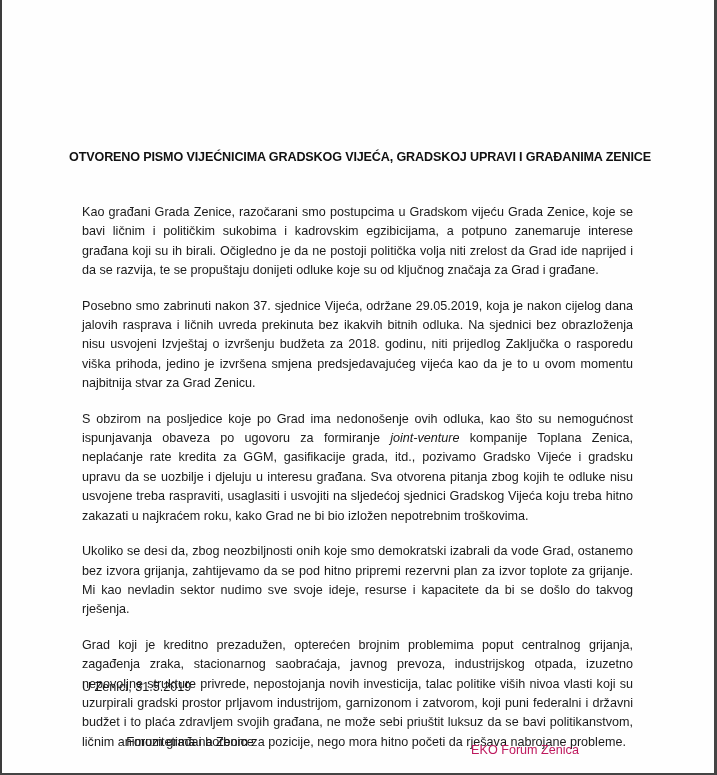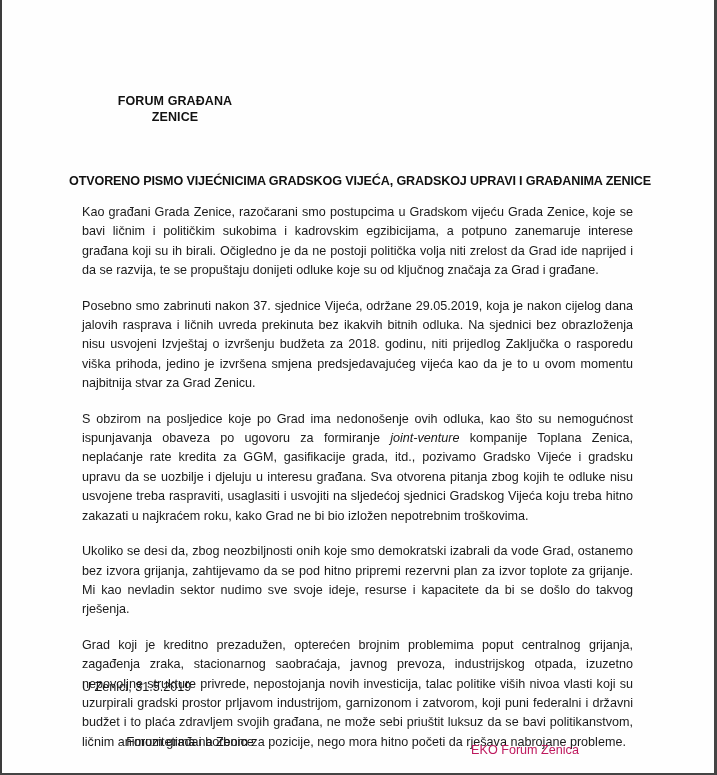--- a/index.html
+++ b/index.html
@@ -59,21 +59,20 @@
 
   .title {
     position: absolute;
     left: 60px; top: 150px;
     width: 600px;
     text-align: center;
     font-weight: bold;
     font-size: 12.6px;
     letter-spacing: -0.15px;
     color: #111;
-    margin-top: 24px;
   }
 
   .body-text {
     position: absolute;
     left: 82px;
     top: 187px;
     width: 551px;
     font-size: 12.6px;
     line-height: 19.4px;
     color: #1a1a1a;
@@ -111,24 +110,20 @@
   }
 </style>
 </head>
 <body>
 
 <div class="page">
   <div class="border-left"></div>
   <div class="border-right"></div>
   <div class="border-bottom"></div>
 
-  <div class="fze-caption">
-    <div>FORUM GRAĐANA</div>
-    <div>ZENICE</div>
-  </div>
 
 
   <div class="title">OTVORENO PISMO VIJEĆNICIMA GRADSKOG VIJEĆA, GRADSKOJ UPRAVI I GRAĐANIMA ZENICE</div>
 
   <div class="body-text">
     <p>Kao građani Grada Zenice, razočarani smo postupcima u Gradskom vijeću Grada Zenice, koje se bavi ličnim i političkim sukobima i kadrovskim egzibicijama, a potpuno zanemaruje interese građana koji su ih birali. Očigledno je da ne postoji politička volja niti zrelost da Grad ide naprijed i da se razvija, te se propuštaju donijeti odluke koje su od ključnog značaja za Grad i građane.</p>
     <p>Posebno smo zabrinuti nakon 37. sjednice Vijeća, održane 29.05.2019, koja je nakon cijelog dana jalovih rasprava i ličnih uvreda prekinuta bez ikakvih bitnih odluka. Na sjednici bez obrazloženja nisu usvojeni Izvještaj o izvršenju budžeta za 2018. godinu, niti prijedlog Zaključka o rasporedu viška prihoda, jedino je izvršena smjena predsjedavajućeg vijeća kao da je to u ovom momentu najbitnija stvar za Grad Zenicu.</p>
     <p><span>S obzirom na posljedice koje po Grad ima nedonošenje ovih odluka, kao što su nemogućnost ispunjavanja obaveza po ugovoru za formiranje </span><em>joint-venture</em><span> kompanije Toplana Zenica, neplaćanje rate kredita za GGM, gasifikacije grada, itd., pozivamo Gradsko Vijeće i gradsku upravu da se uozbilje i djeluju u interesu građana. Sva otvorena pitanja zbog kojih te odluke nisu usvojene treba raspraviti, usaglasiti i usvojiti na sljedećoj sjednici Gradskog Vijeća koju treba hitno zakazati u najkraćem roku, kako Grad ne bi bio izložen nepotrebnim troškovima.</span></p>
     <p>Ukoliko se desi da, zbog neozbiljnosti onih koje smo demokratski izabrali da vode Grad, ostanemo bez izvora grijanja, zahtijevamo da se pod hitno pripremi rezervni plan za izvor toplote za grijanje. Mi kao nevladin sektor nudimo sve svoje ideje, resurse i kapacitete da bi se došlo do takvog rješenja.</p>
     <p>Grad koji je kreditno prezadužen, opterećen brojnim problemima poput centralnog grijanja, zagađenja zraka, stacionarnog saobraćaja, javnog prevoza, industrijskog otpada, izuzetno nepovoljne strukture privrede, nepostojanja novih investicija, talac politike viših nivoa vlasti koji su uzurpirali gradski prostor prljavom industrijom, garnizonom i zatvorom, koji puni federalni i državni budžet i to plaća zdravljem svojih građana, ne može sebi priuštit luksuz da se bavi politikanstvom, ličnim animozitetima i borbom za pozicije, nego mora hitno početi da rješava nabrojane probleme.</p>

